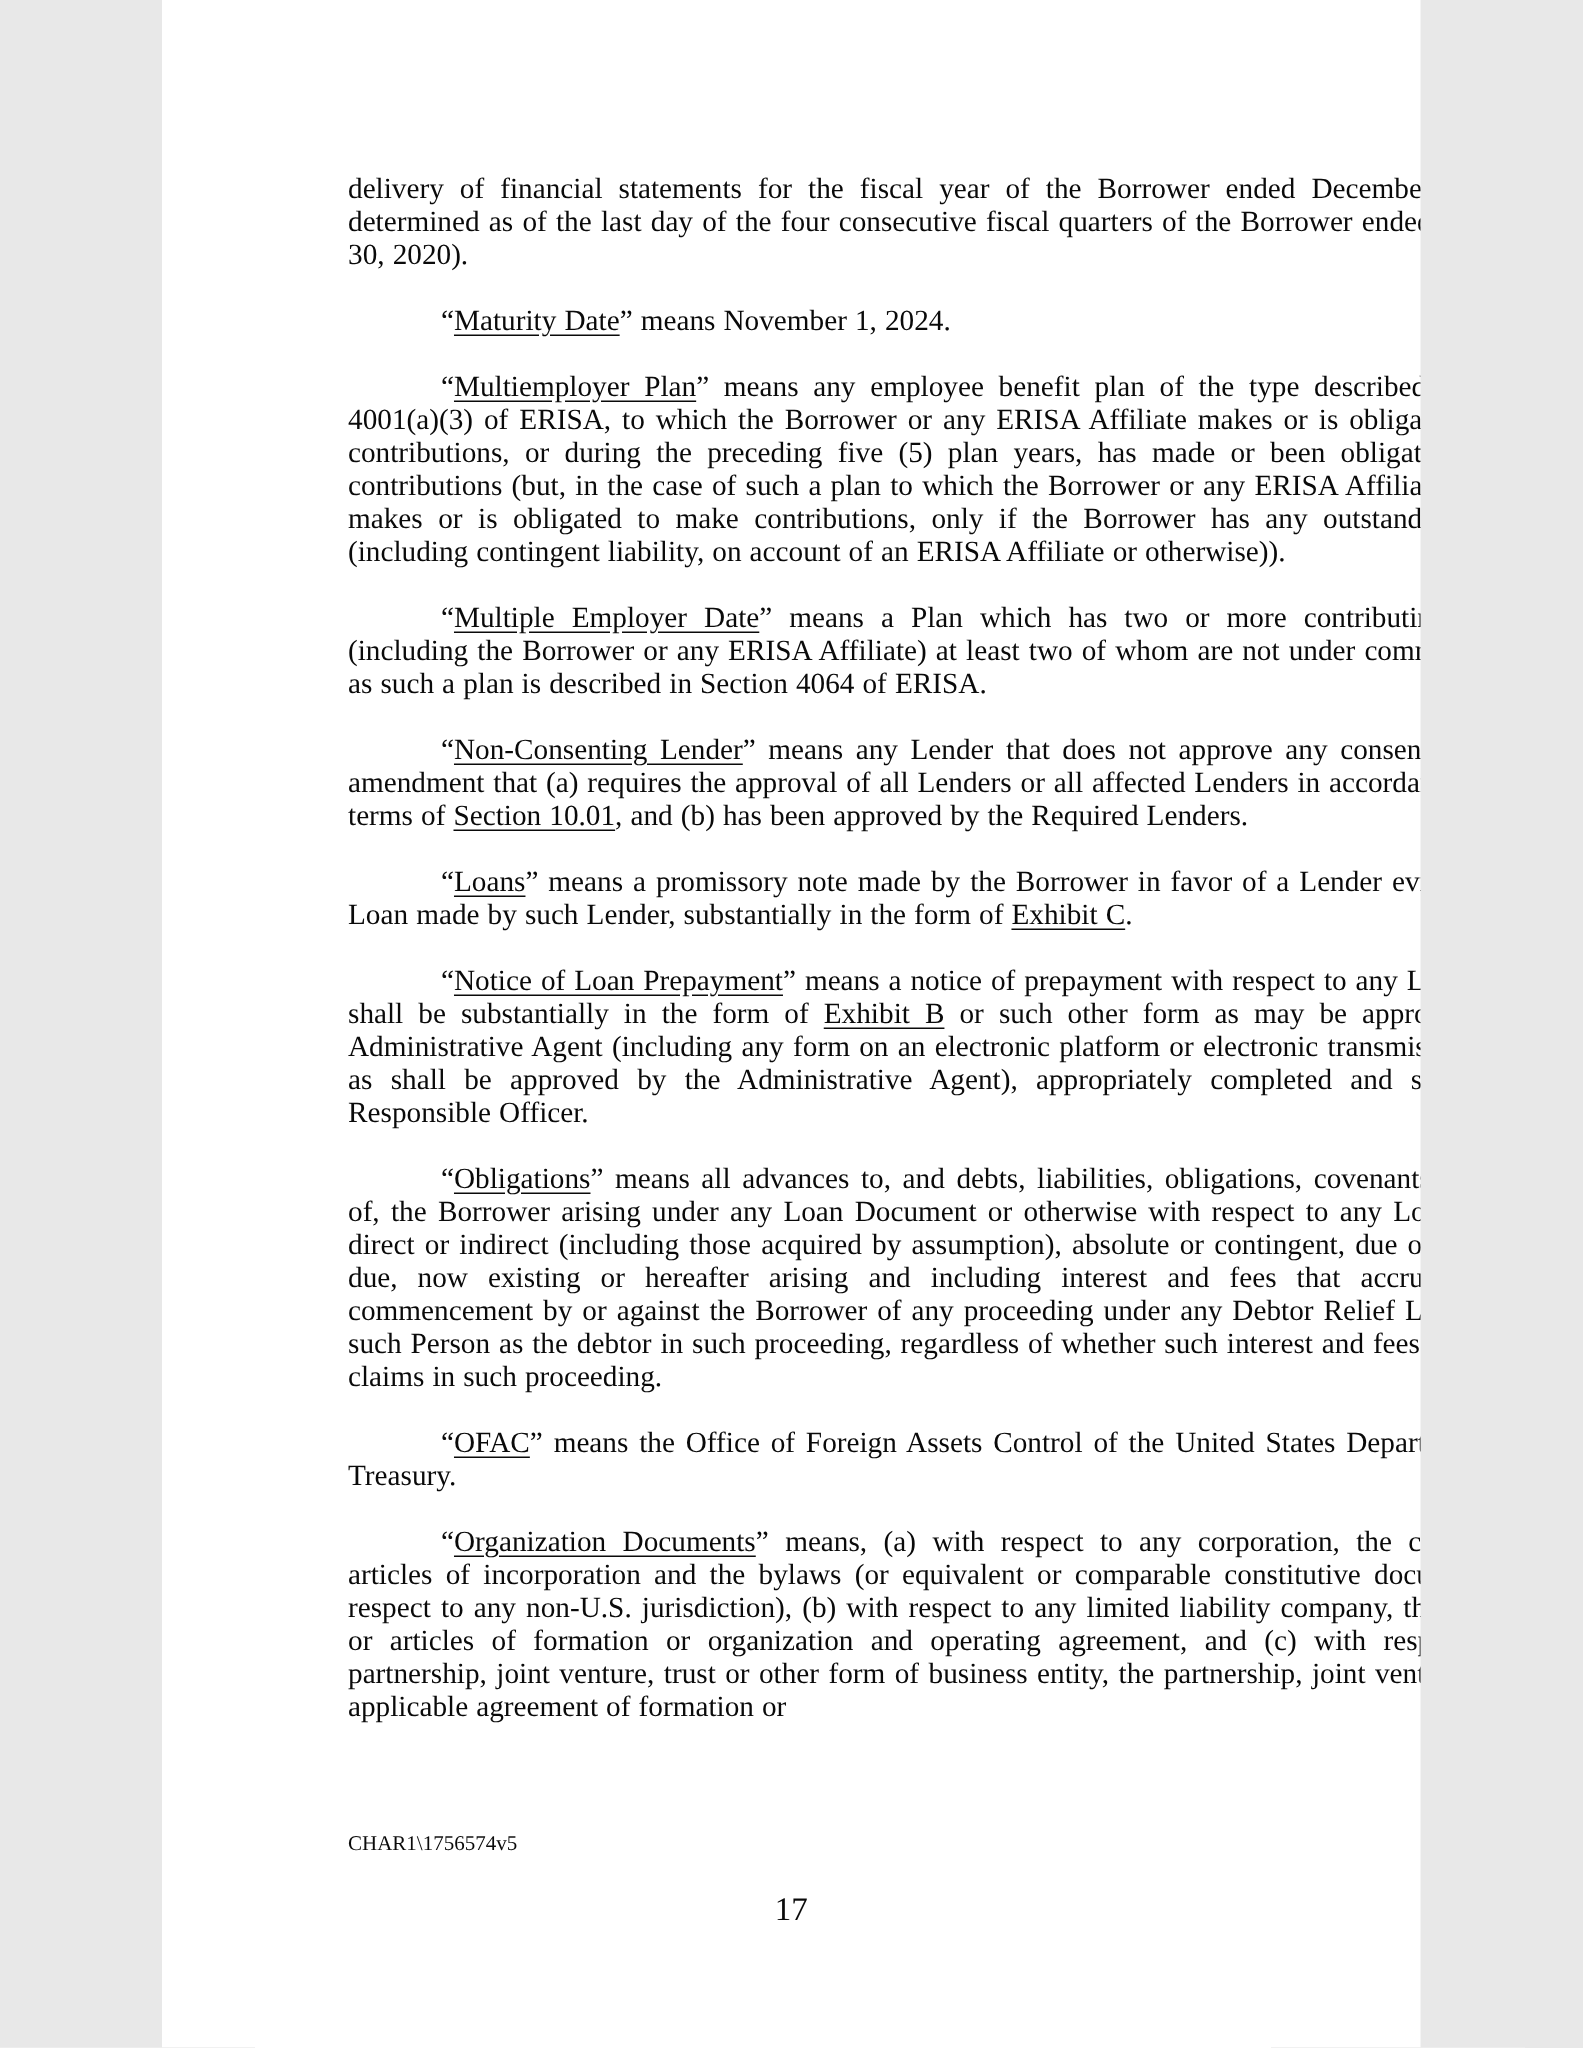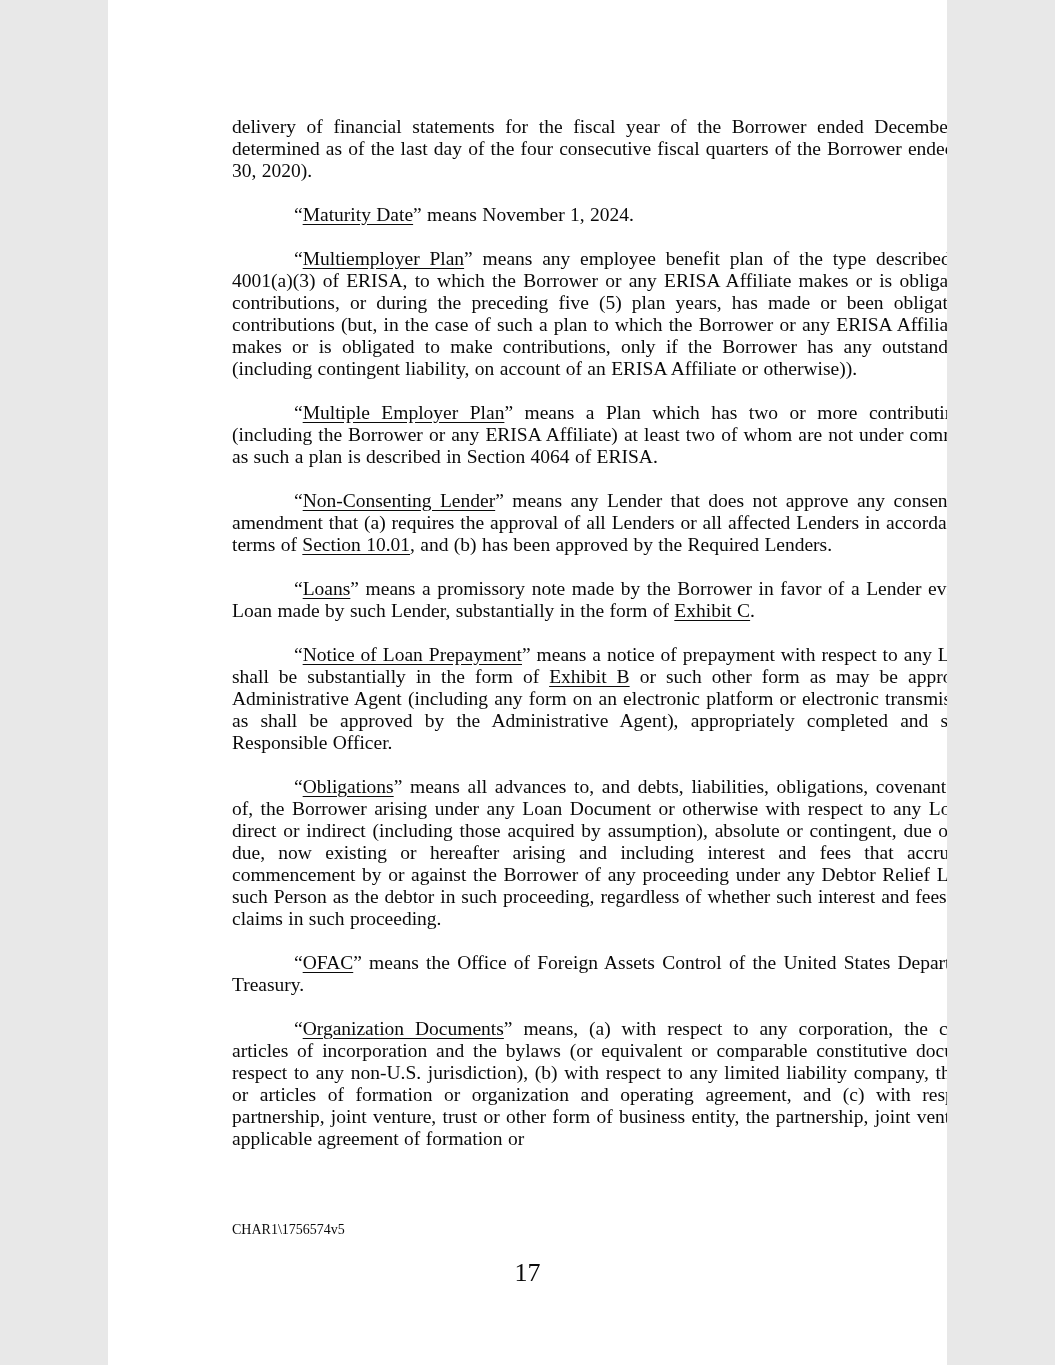--- a/index.html
+++ b/index.html
@@ -28,40 +28,40 @@
     word-spacing: 0.5px;
   }
   p.para.indent { text-indent: 62px; }
   .u { text-decoration: underline; text-underline-offset: 3px; }
   .page-number {
     position: absolute;
     top: 1262px;
     left: 0;
     width: 100%;
     text-align: center;
-    font-size: 26px;
+    font-size: 22px;
     line-height: 22px;
   }
   .doc-id {
     position: absolute;
     top: 1221px;
     left: 124px;
     font-size: 14px;
     line-height: 18px;
   }
 </style>
 </head>
 <body>
 
 <div class="page">
   <div class="content">
       <p class="para"><span>delivery of financial statements for the fiscal year of the Borrower ended December 31, 2020, determined as of the last day of the four consecutive fiscal quarters of the Borrower ended September 30, 2020).</span></p>
       <p class="para indent"><span>“</span><span class="u">Maturity Date</span><span>” means November 1, 2024.</span></p>
       <p class="para indent"><span>“</span><span class="u">Multiemployer Plan</span><span>” means any employee benefit plan of the type described in Section 4001(a)(3) of ERISA, to which the Borrower or any ERISA Affiliate makes or is obligated to make contributions, or during the preceding five (5) plan years, has made or been obligated to make contributions (but, in the case of such a plan to which the Borrower or any ERISA Affiliate no longer makes or is obligated to make contributions, only if the Borrower has any outstanding liability (including contingent liability, on account of an ERISA Affiliate or otherwise)).</span></p>
-      <p class="para indent"><span>“</span><span class="u">Multiple Employer Plan</span><span>” means a Plan which has two or more contributing sponsors (including the Borrower or any ERISA Affiliate) at least two of whom are not under common control, as such a plan is described in Section 4064 of ERISA.</span></p>
+      <p class="para indent"><span>“</span><span class="u">Multiple Employer Date</span><span>” means a Plan which has two or more contributing sponsors (including the Borrower or any ERISA Affiliate) at least two of whom are not under common control, as such a plan is described in Section 4064 of ERISA.</span></p>
       <p class="para indent"><span>“</span><span class="u">Non-Consenting Lender</span><span>” means any Lender that does not approve any consent, waiver or amendment that (a) requires the approval of all Lenders or all affected Lenders in accordance with the terms of </span><span class="u">Section 10.01</span><span>, and (b) has been approved by the Required Lenders.</span></p>
       <p class="para indent"><span>“</span><span class="u">Loans</span><span>” means a promissory note made by the Borrower in favor of a Lender evidencing the Loan made by such Lender, substantially in the form of </span><span class="u">Exhibit C</span><span>.</span></p>
       <p class="para indent"><span>“</span><span class="u">Notice of Loan Prepayment</span><span>” means a notice of prepayment with respect to any Loans, which shall be substantially in the form of </span><span class="u">Exhibit B</span><span> or such other form as may be approved by the Administrative Agent (including any form on an electronic platform or electronic transmission system as shall be approved by the Administrative Agent), appropriately completed and signed by a Responsible Officer.</span></p>
       <p class="para indent"><span>“</span><span class="u">Obligations</span><span>” means all advances to, and debts, liabilities, obligations, covenants and duties of, the Borrower arising under any Loan Document or otherwise with respect to any Loan, whether direct or indirect (including those acquired by assumption), absolute or contingent, due or to become due, now existing or hereafter arising and including interest and fees that accrue after the commencement by or against the Borrower of any proceeding under any Debtor Relief Laws naming such Person as the debtor in such proceeding, regardless of whether such interest and fees are allowed claims in such proceeding.</span></p>
       <p class="para indent"><span>“</span><span class="u">OFAC</span><span>” means the Office of Foreign Assets Control of the United States Department of the Treasury.</span></p>
       <p class="para indent"><span>“</span><span class="u">Organization Documents</span><span>” means, (a) with respect to any corporation, the certificate or articles of incorporation and the bylaws (or equivalent or comparable constitutive documents with respect to any non-U.S. jurisdiction), (b) with respect to any limited liability company, the certificate or articles of formation or organization and operating agreement, and (c) with respect to any partnership, joint venture, trust or other form of business entity, the partnership, joint venture or other applicable agreement of formation or</span></p>
     </div>
   <div class="page-number">17</div>
   <div class="doc-id">CHAR1\1756574v5</div>
 </div>

